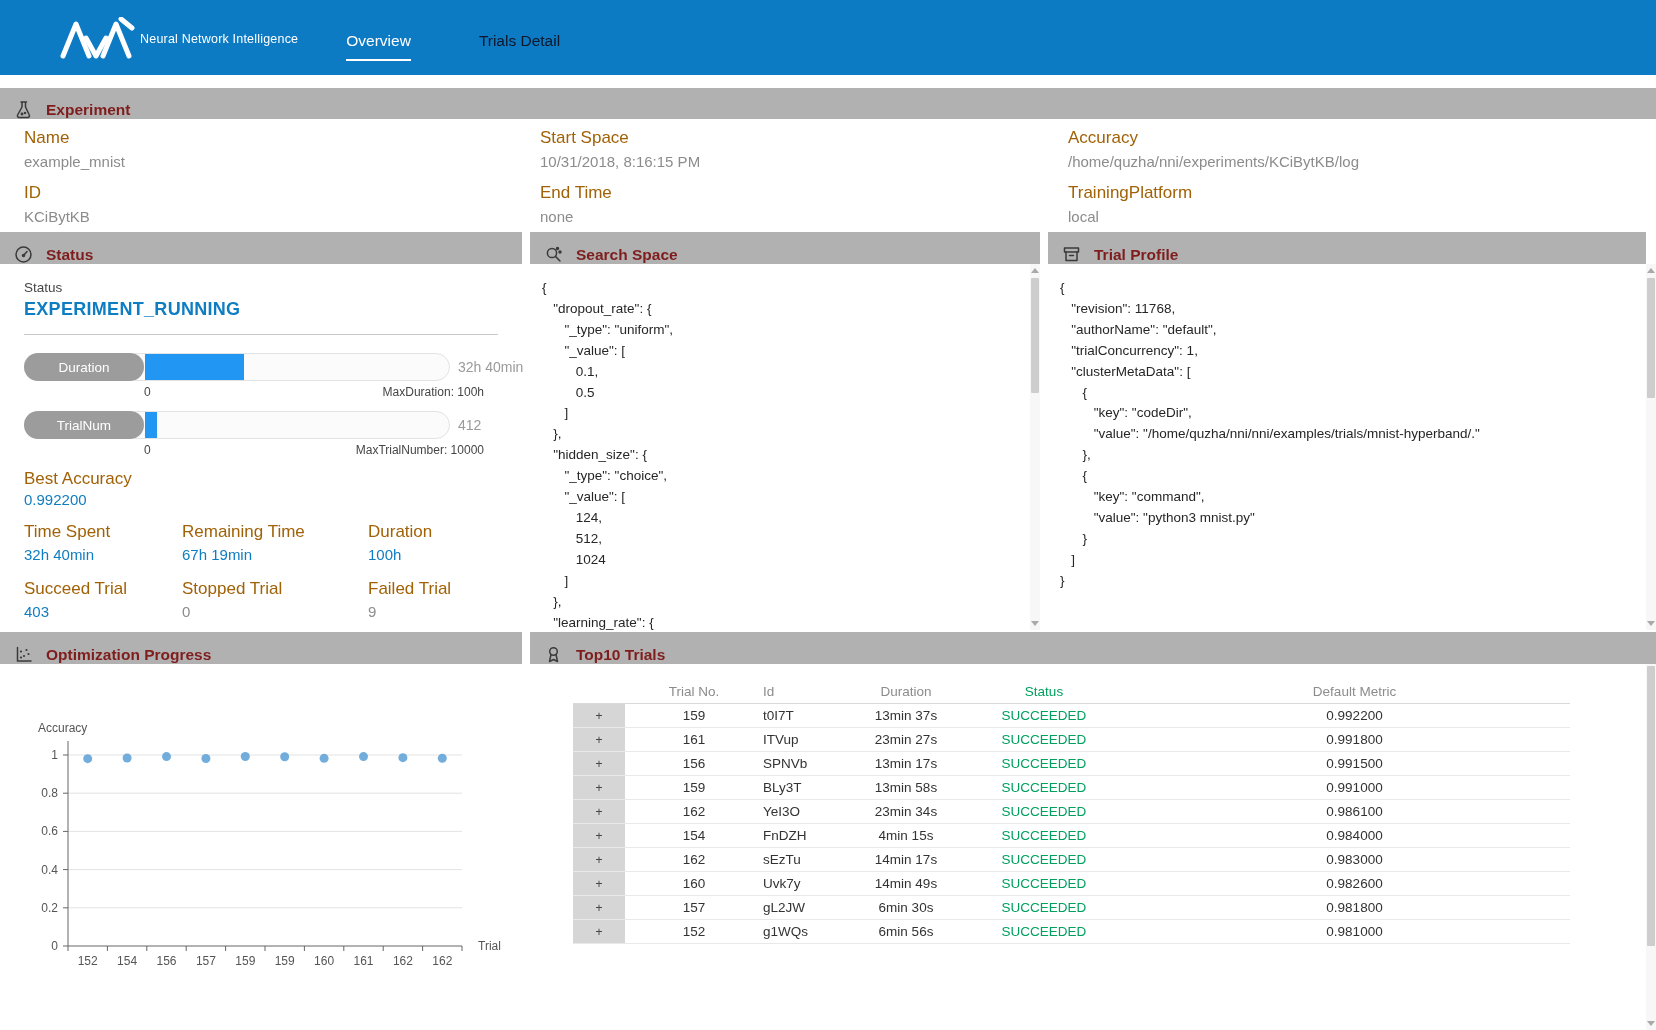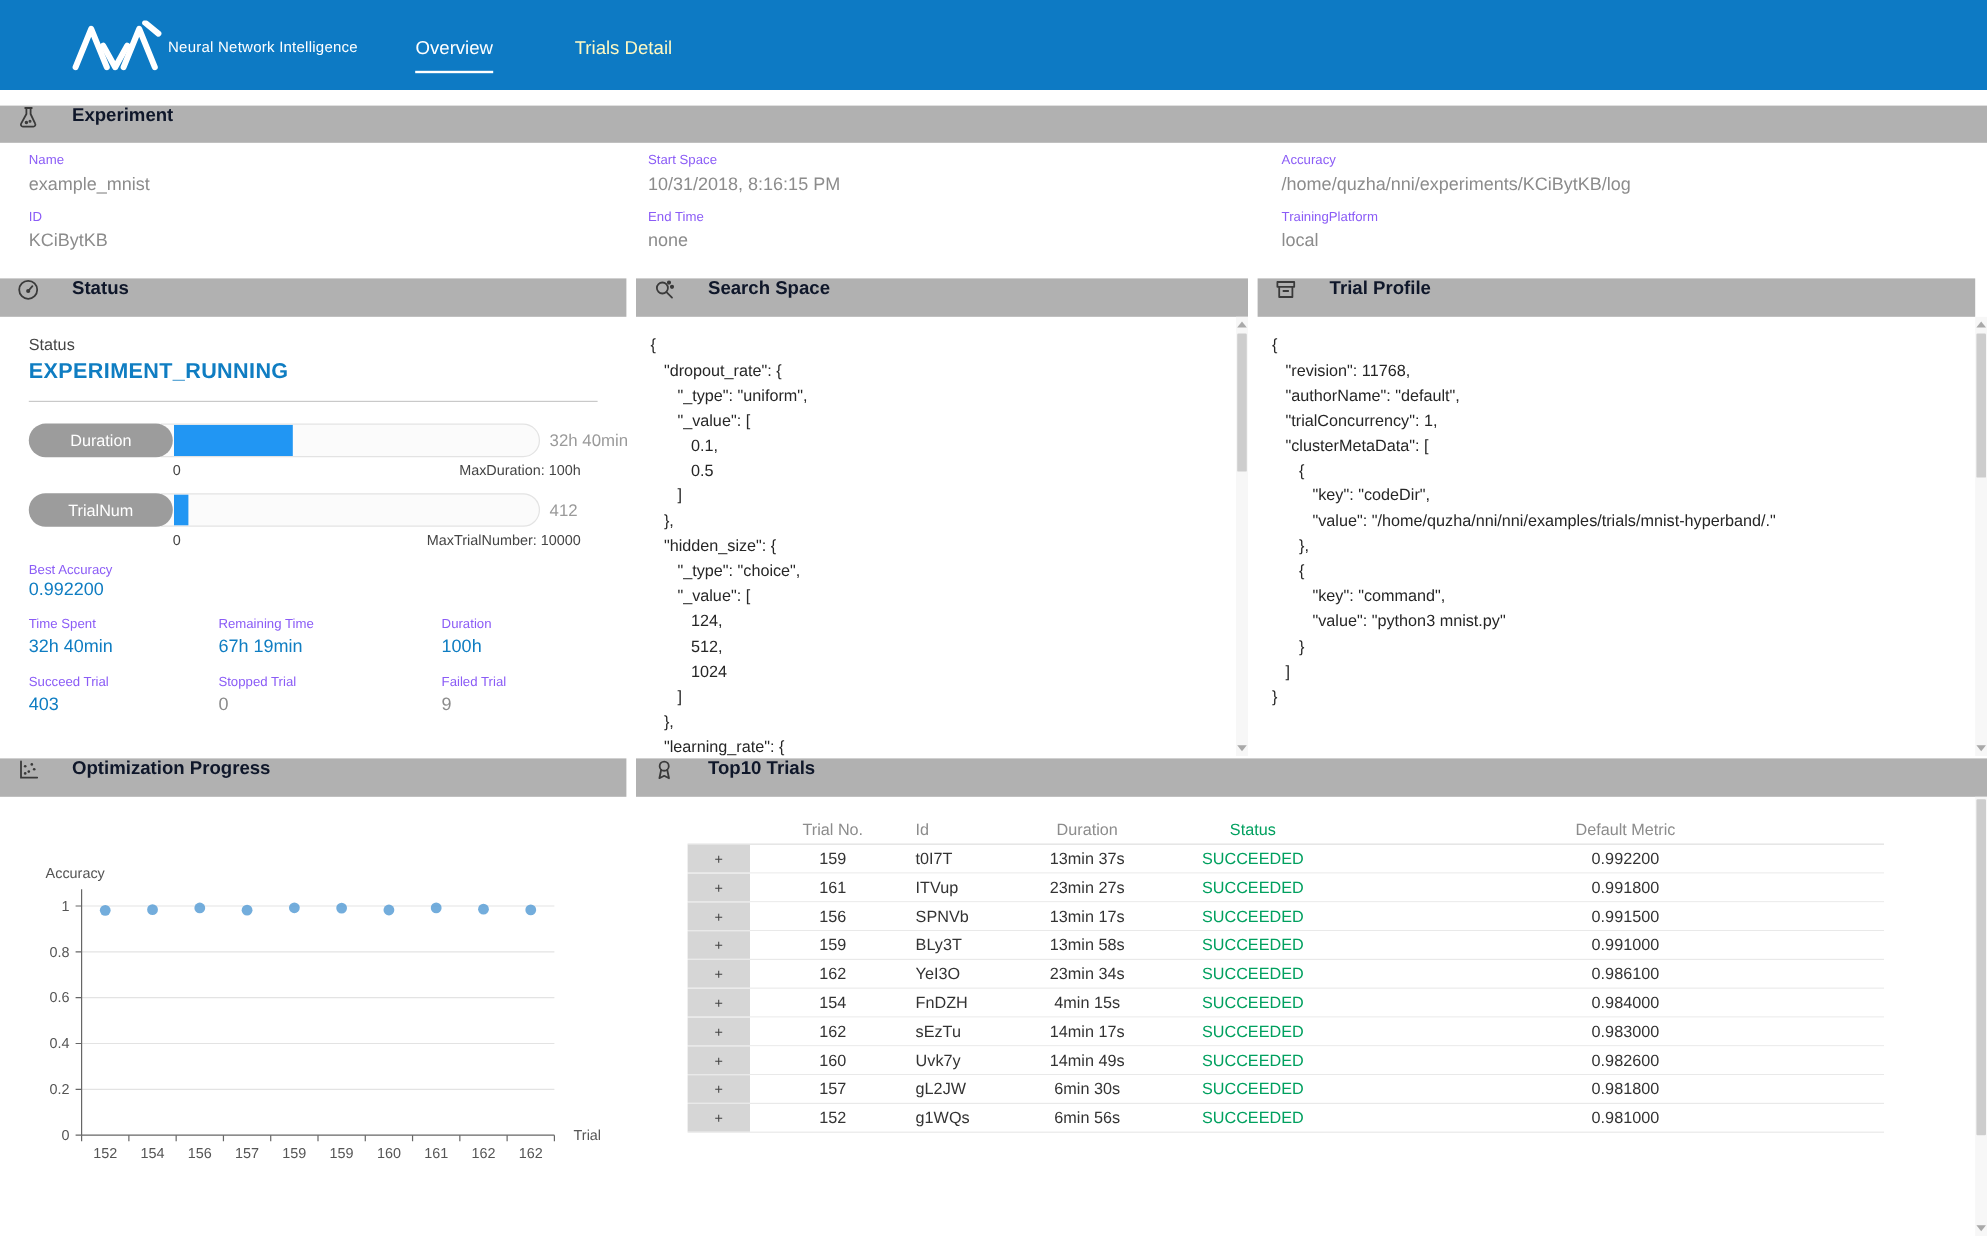--- a/index.html
+++ b/index.html
@@ -9,29 +9,29 @@
   *{margin:0;padding:0;box-sizing:border-box}
   body{width:1656px;height:1030px;position:relative;overflow:hidden;background:#fff;
        font-family:"Liberation Sans",sans-serif;color:#333}
   
   .app-header{position:absolute;left:0;top:0;width:1656px;height:75px;background:var(--header-blue);
               display:flex;align-items:center}
   .brand{margin-left:58px;display:flex;flex-direction:row;align-items:center}
   .brand svg{display:block}
   .brand-text{color:#fff;font-size:12.5px;margin-top:3px;letter-spacing:.2px;white-space:nowrap}
   .tabs{display:flex;margin-left:48px;gap:68px;align-items:flex-end;height:46px}
-  .tab{font-size:15.5px;color:#fef9c3;padding-bottom:9px;cursor:pointer;border-bottom:2px solid transparent}
+  .tab{font-size:15.5px;color:#0f172a;padding-bottom:9px;cursor:pointer;border-bottom:2px solid transparent}
   .tab.active{color:#fff;font-weight:normal;border-bottom:2px solid #fff}
   
-  .section-bar{position:absolute;background:var(--bar-gray);display:flex;align-items:flex-start;
-               padding-left:14px;gap:27px;font-size:15.5px;font-weight:bold;color:#0f172a}
+  .section-bar{position:absolute;background:var(--bar-gray);display:flex;align-items:flex-end;
+               padding-left:14px;gap:13px;font-size:15.5px;font-weight:bold;color:#7f1d1d}
   .section-bar svg{flex:0 0 auto}
   
   .exp-col{position:absolute;top:128px}
-  .field-label{font-size:11px;color:#8b5cf6;margin-bottom:5px}
+  .field-label{font-size:17px;color:#a16207;margin-bottom:5px}
   .field-value{font-size:15px;color:#8c8c8c;margin-bottom:13px;white-space:nowrap}
   
   .panel{position:absolute;background:#fff}
   .panel-body{position:absolute;left:0;right:0;top:32px;bottom:0}
   
   .status-body{padding:16px 24px 0}
   .status-label{font-size:13.5px;color:#454545;margin-bottom:4px}
   .status-value{font-size:18px;font-weight:bold;color:var(--accent-blue);margin-bottom:14px;letter-spacing:.3px}
   .divider{border-top:1px solid #c9c9c9;margin-bottom:18px}
   .bar-block{margin-bottom:10px}

